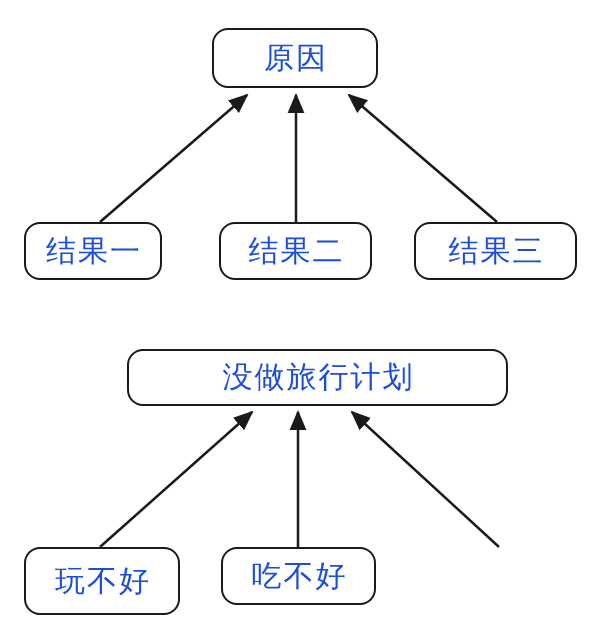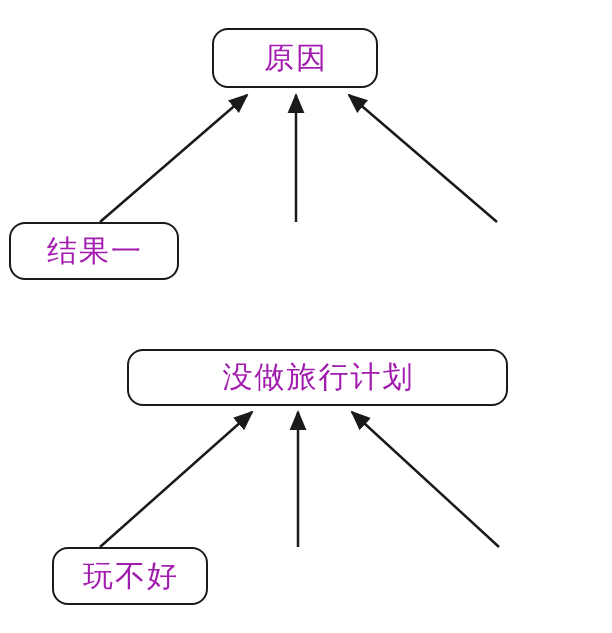--- a/index.html
+++ b/index.html
@@ -27,31 +27,31 @@
     position: absolute;
     box-sizing: border-box;
     border: 2.5px solid #1a1a1a;
     border-radius: 16px;
     background: #ffffff;
     display: flex;
     align-items: center;
     justify-content: center;
     font-size: 30px;
     font-weight: 500;
-    color: #a21caf;
+    color: #1d4ed8;
     letter-spacing: 2px;
     text-indent: 2px;
     white-space: nowrap;
   }
   .n-cause  { left: 212px; top: 28px;  width: 166px; height: 60px; }
-  .n-r1     { left: 9px;  top: 222px; width: 170px; height: 58px; }
+  .n-r1     { left: 24px;  top: 222px; width: 138px; height: 58px; }
   .n-r2     { left: 219px; top: 222px; width: 153px; height: 58px; }
   .n-r3     { left: 414px; top: 222px; width: 163px; height: 58px; }
   .n-plan   { left: 127px; top: 349px; width: 381px; height: 57px; }
-  .n-b1     { left: 24px;  top: 547px; width: 156px; height: 58px; margin-left: 28px; }
+  .n-b1     { left: 24px;  top: 547px; width: 156px; height: 68px; }
   .n-b2     { left: 221px; top: 547px; width: 155px; height: 58px; }
   .n-b3     { left: 416px; top: 547px; width: 163px; height: 58px; }
 </style>
 </head>
 <body>
 
 <div class="canvas">
 
   <svg class="arrows" width="612" height="633" viewBox="0 0 612 633" xmlns="http://www.w3.org/2000/svg">
     <defs>
@@ -64,17 +64,20 @@
     <line x1="296" y1="222" x2="296" y2="95" stroke="#1a1a1a" stroke-width="2.5" marker-end="url(#arrowhead)"></line>
     <line x1="497" y1="222" x2="349" y2="95" stroke="#1a1a1a" stroke-width="2.5" marker-end="url(#arrowhead)"></line>
 
     <line x1="100" y1="547" x2="252" y2="412" stroke="#1a1a1a" stroke-width="2.5" marker-end="url(#arrowhead)"></line>
     <line x1="298" y1="547" x2="298" y2="412" stroke="#1a1a1a" stroke-width="2.5" marker-end="url(#arrowhead)"></line>
     <line x1="499" y1="547" x2="352" y2="412" stroke="#1a1a1a" stroke-width="2.5" marker-end="url(#arrowhead)"></line>
   </svg>
 
   <div class="node n-cause">原因</div>
   <div class="node n-r1">结果一</div>
+  <div class="node n-r2">结果二</div>
+  <div class="node n-r3">结果三</div>
 
   <div class="node n-plan">没做旅行计划</div>
   <div class="node n-b1">玩不好</div>
+  <div class="node n-b2">吃不好</div>
 
 </div>
 
 </body></html>

